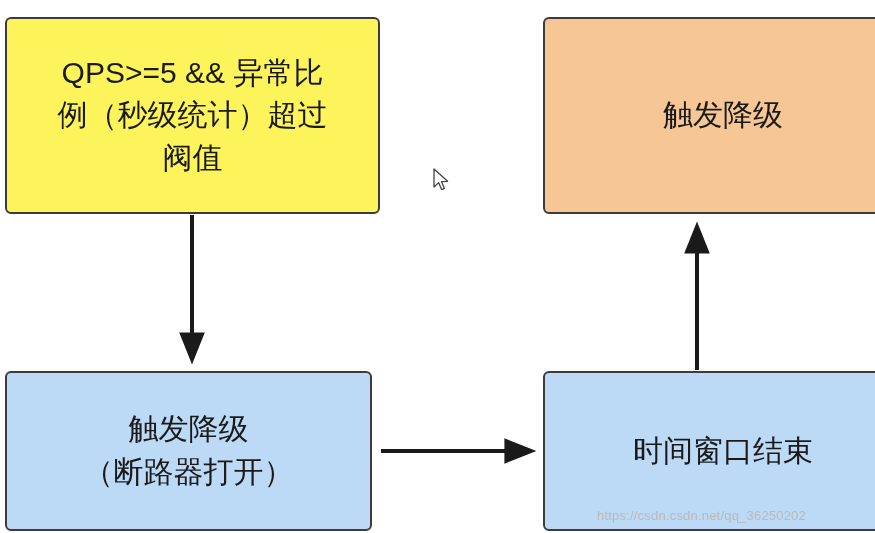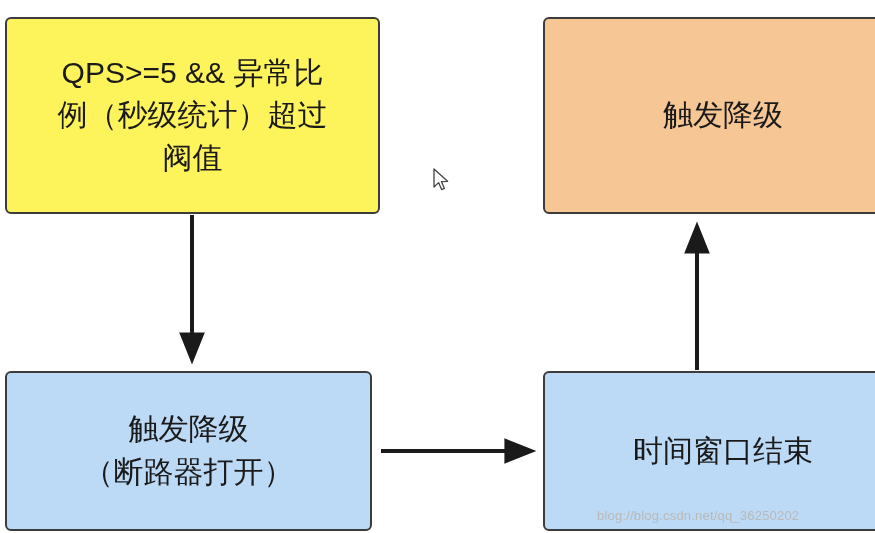--- a/index.html
+++ b/index.html
@@ -124,15 +124,15 @@
   </div>
 
   <div class="node node-close">
     <span>触发降级</span>
   </div>
 
   <svg class="cursor" viewBox="0 0 18 26">
     <path d="M1,1 L1,19 L5.6,14.6 L8.6,21.6 L11.4,20.4 L8.5,13.7 L14.6,13.3 Z" fill="#ffffff" stroke="#444444" stroke-width="1.3" stroke-linejoin="round"></path>
   </svg>
 
-  <div class="watermark">blog://blog.csdn.net/qq_36250202</div>
+  <div class="watermark">https://csdn.csdn.net/qq_36250202</div>
 
 </div>
 
 </body></html>

